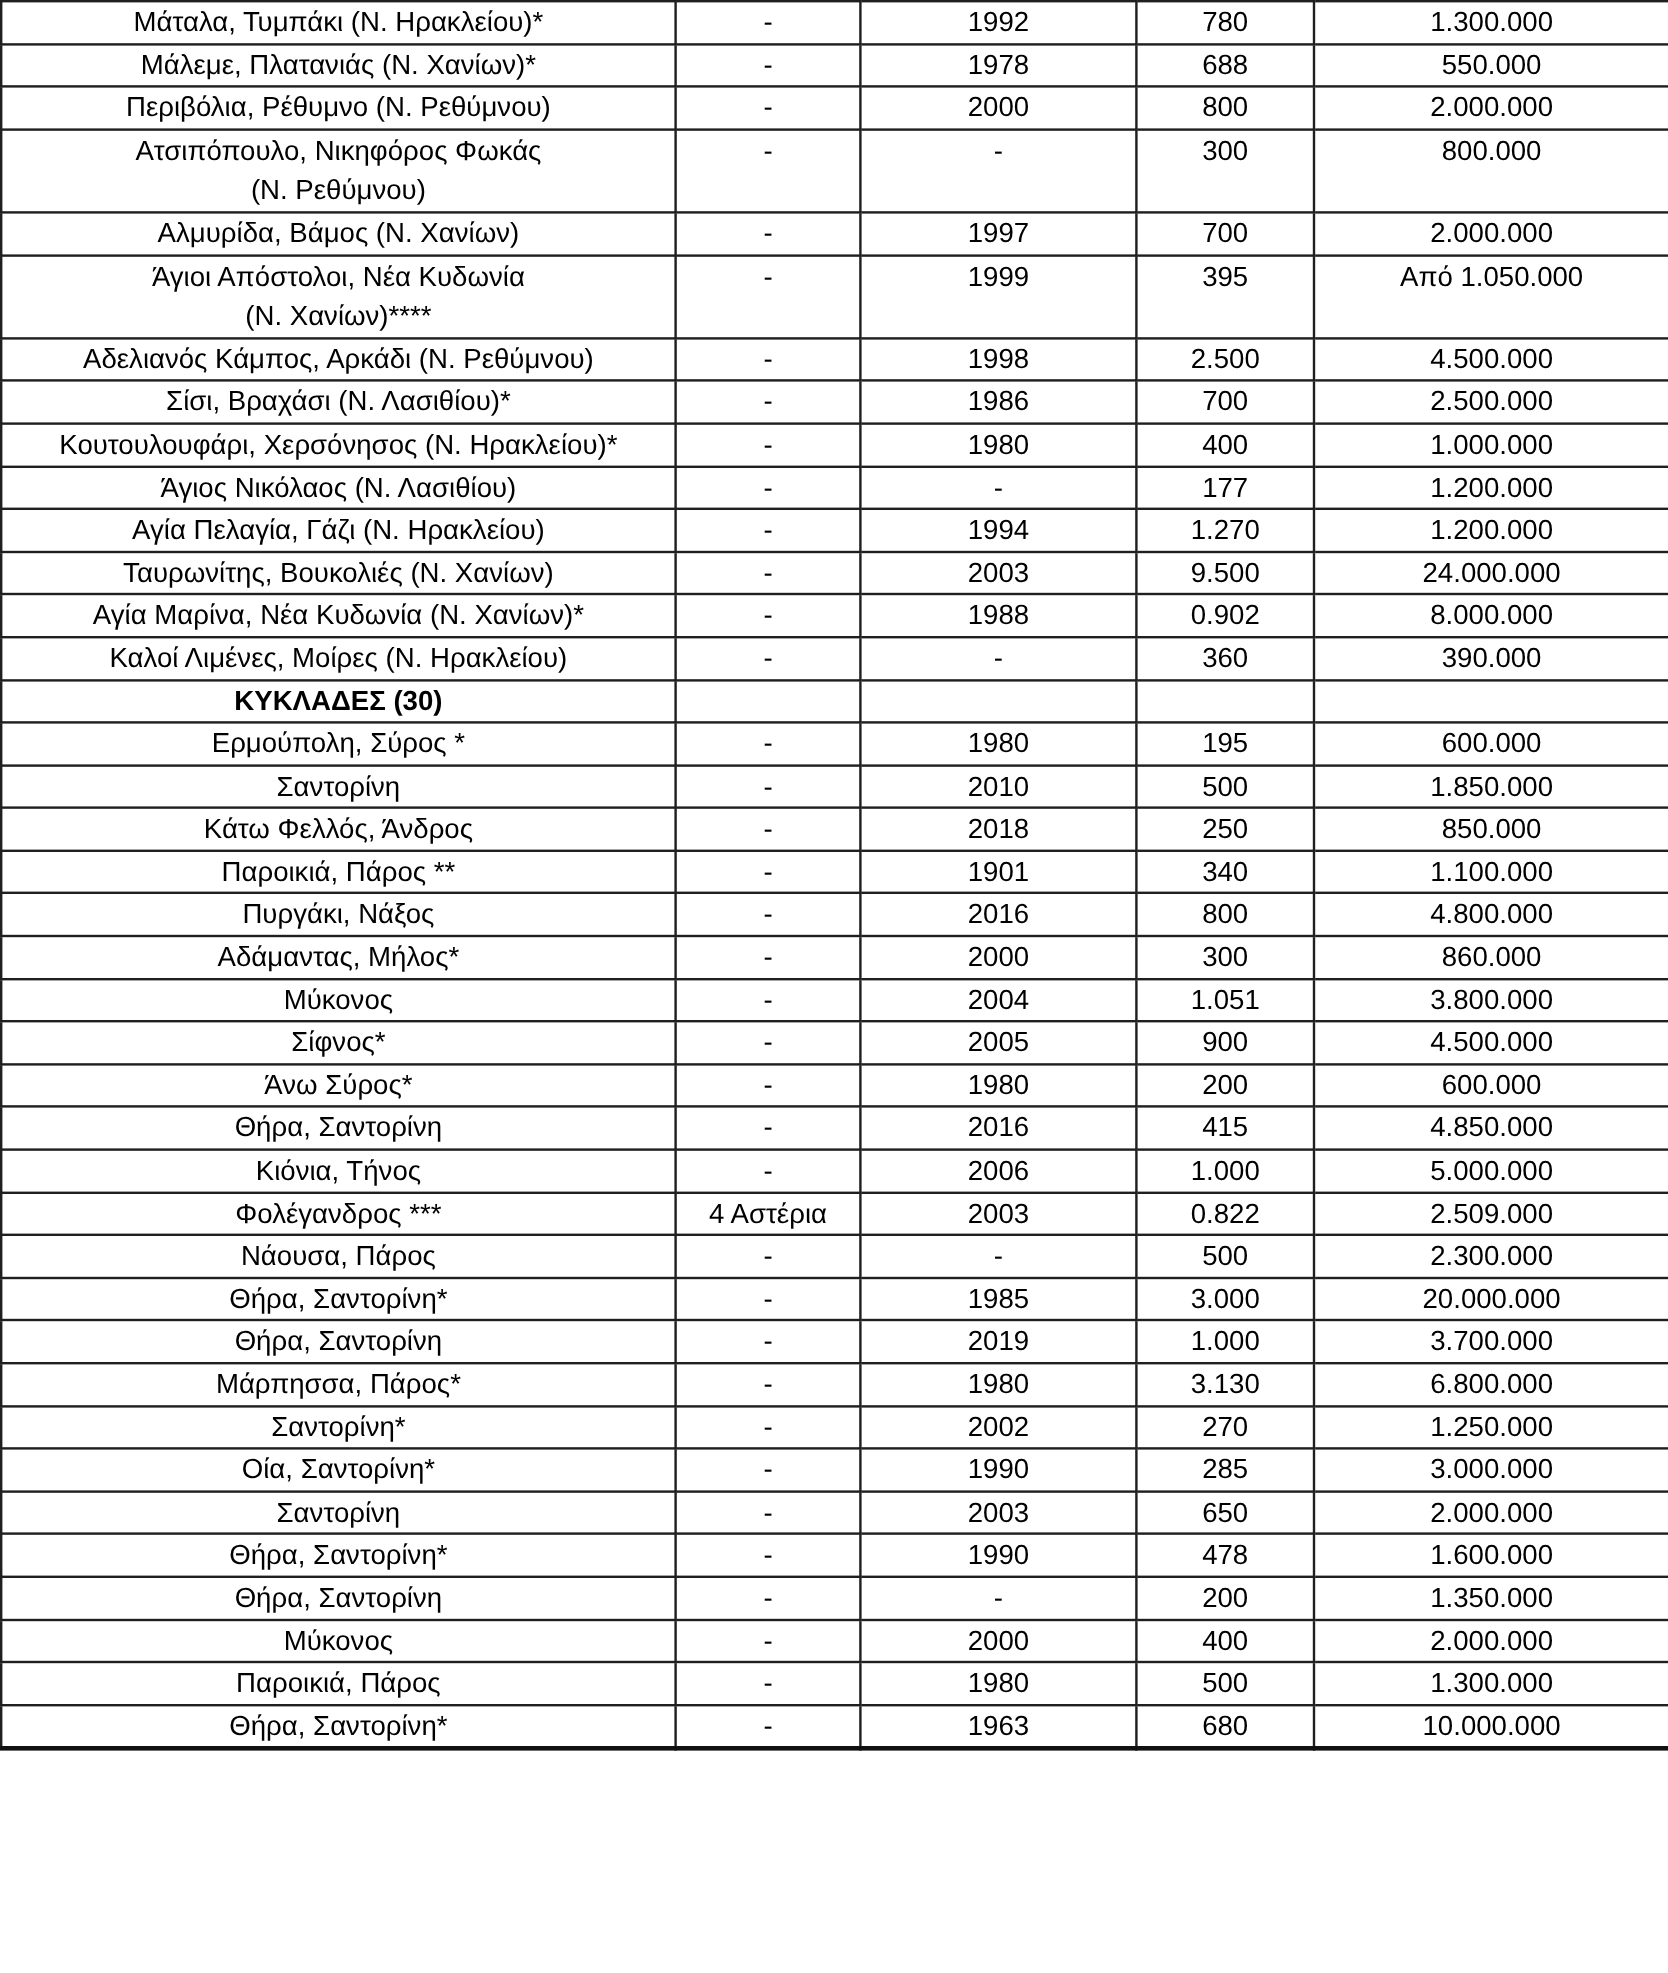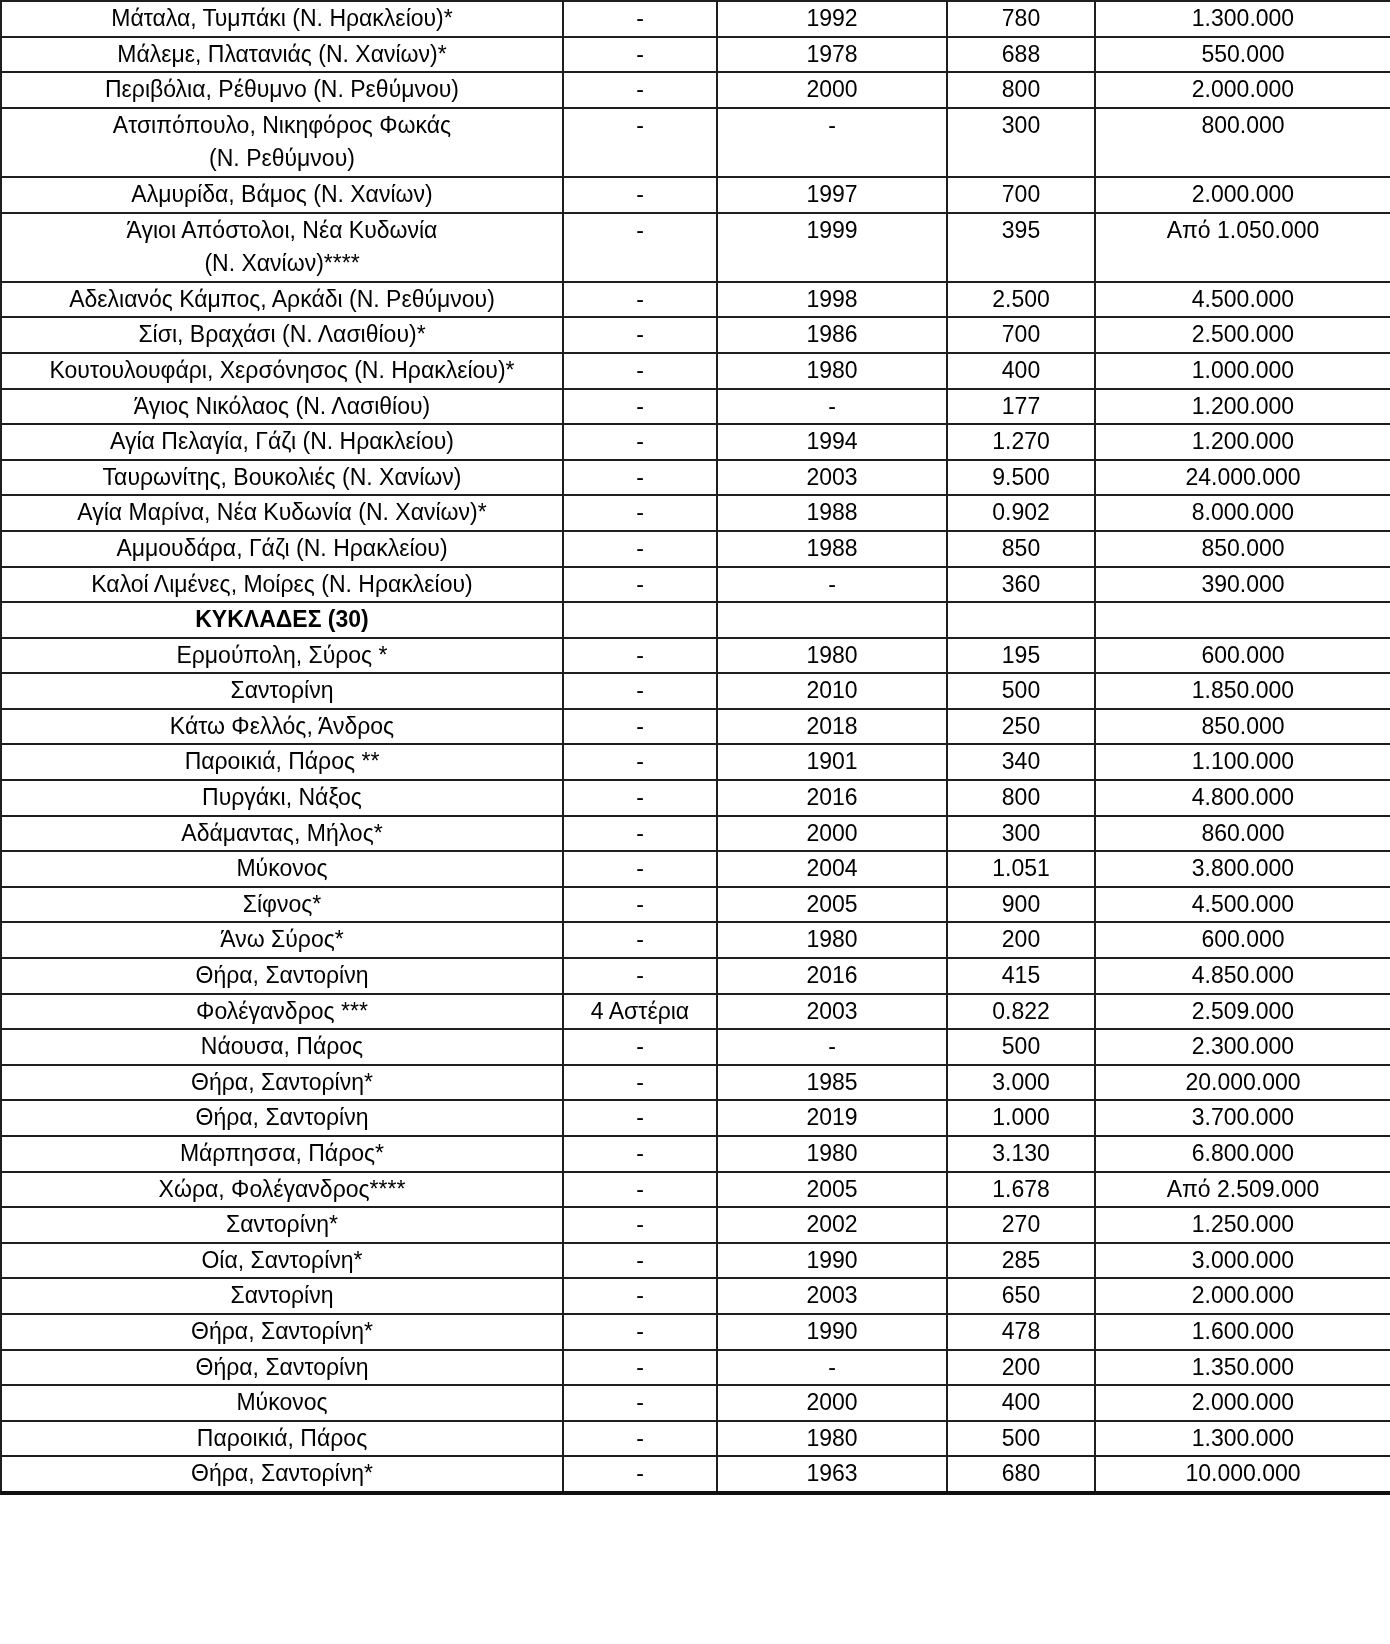--- a/index.html
+++ b/index.html
@@ -137,27 +137,20 @@
     <td>24.000.000</td>
   </tr>
       <tr>
     <td>Αγία Μαρίνα, Νέα Κυδωνία (Ν. Χανίων)*</td>
     <td>-</td>
     <td>1988</td>
     <td>0.902</td>
     <td>8.000.000</td>
   </tr>
       <tr>
-    <td>Αμμουδάρα, Γάζι  (Ν. Ηρακλείου)</td>
-    <td>-</td>
-    <td>1988</td>
-    <td>850</td>
-    <td>850.000</td>
-  </tr>
-      <tr>
     <td>Καλοί Λιμένες, Μοίρες (Ν. Ηρακλείου)</td>
     <td>-</td>
     <td>-</td>
     <td>360</td>
     <td>390.000</td>
   </tr>
       <tr class="section-row">
     <td>ΚΥΚΛΑΔΕΣ (30)</td>
     <td></td>
     <td></td>
@@ -228,20 +221,27 @@
     <td>600.000</td>
   </tr>
       <tr>
     <td>Θήρα, Σαντορίνη</td>
     <td>-</td>
     <td>2016</td>
     <td>415</td>
     <td>4.850.000</td>
   </tr>
       <tr>
+    <td>Κιόνια, Τήνος</td>
+    <td>-</td>
+    <td>2006</td>
+    <td>1.000</td>
+    <td>5.000.000</td>
+  </tr>
+      <tr>
     <td>Φολέγανδρος ***</td>
     <td>4 Αστέρια</td>
     <td>2003</td>
     <td>0.822</td>
     <td>2.509.000</td>
   </tr>
       <tr>
     <td>Νάουσα, Πάρος</td>
     <td>-</td>
     <td>-</td>
@@ -263,27 +263,20 @@
     <td>3.700.000</td>
   </tr>
       <tr>
     <td>Μάρπησσα, Πάρος*</td>
     <td>-</td>
     <td>1980</td>
     <td>3.130</td>
     <td>6.800.000</td>
   </tr>
       <tr>
-    <td>Χώρα, Φολέγανδρος****</td>
-    <td>-</td>
-    <td>2005</td>
-    <td>1.678</td>
-    <td>Από 2.509.000</td>
-  </tr>
-      <tr>
     <td>Σαντορίνη*</td>
     <td>-</td>
     <td>2002</td>
     <td>270</td>
     <td>1.250.000</td>
   </tr>
       <tr>
     <td>Οία, Σαντορίνη*</td>
     <td>-</td>
     <td>1990</td>

